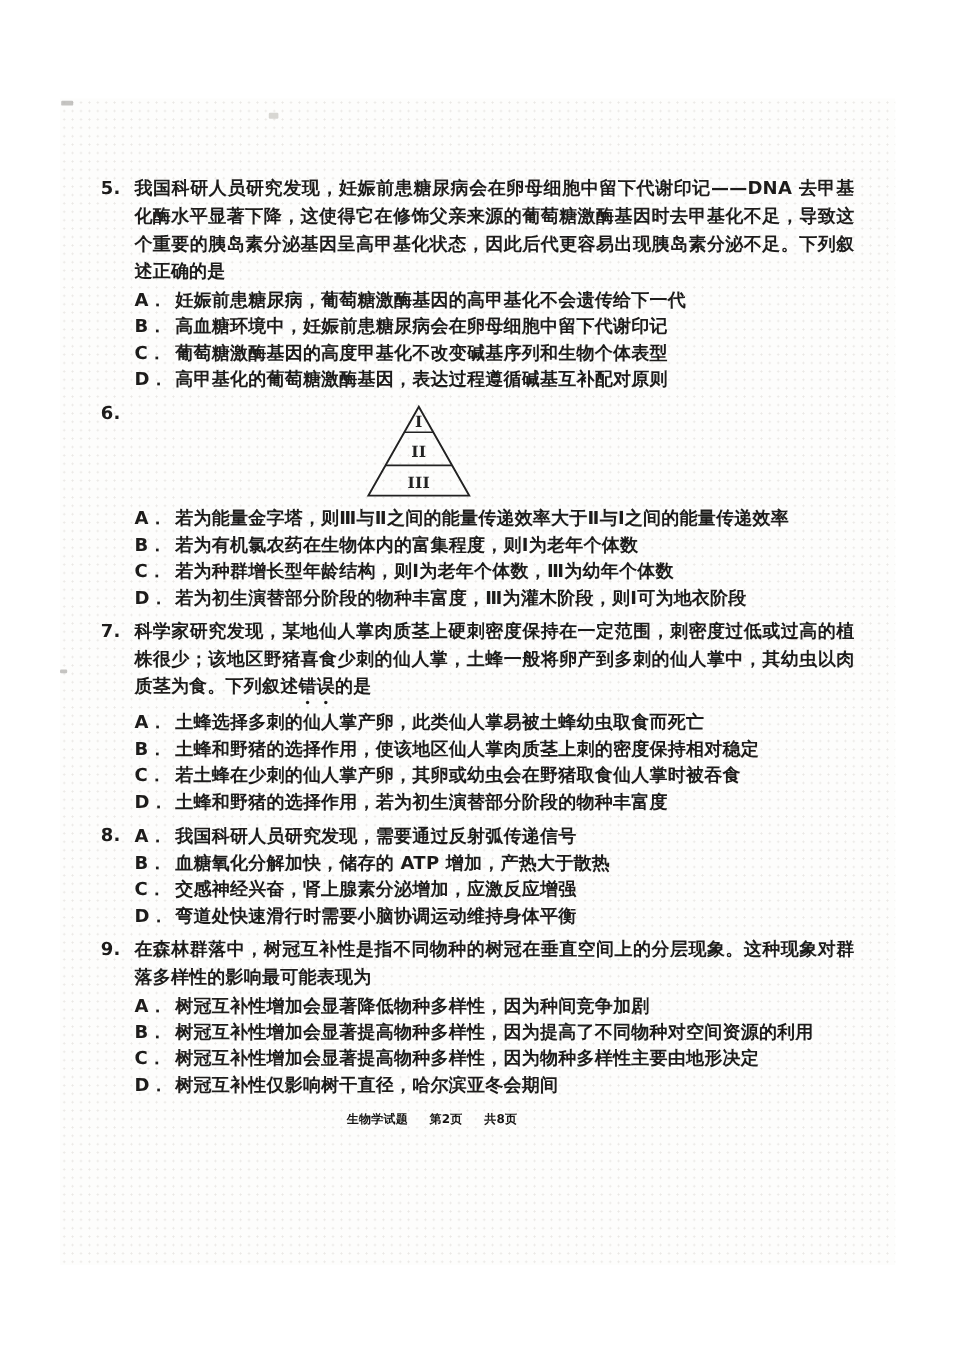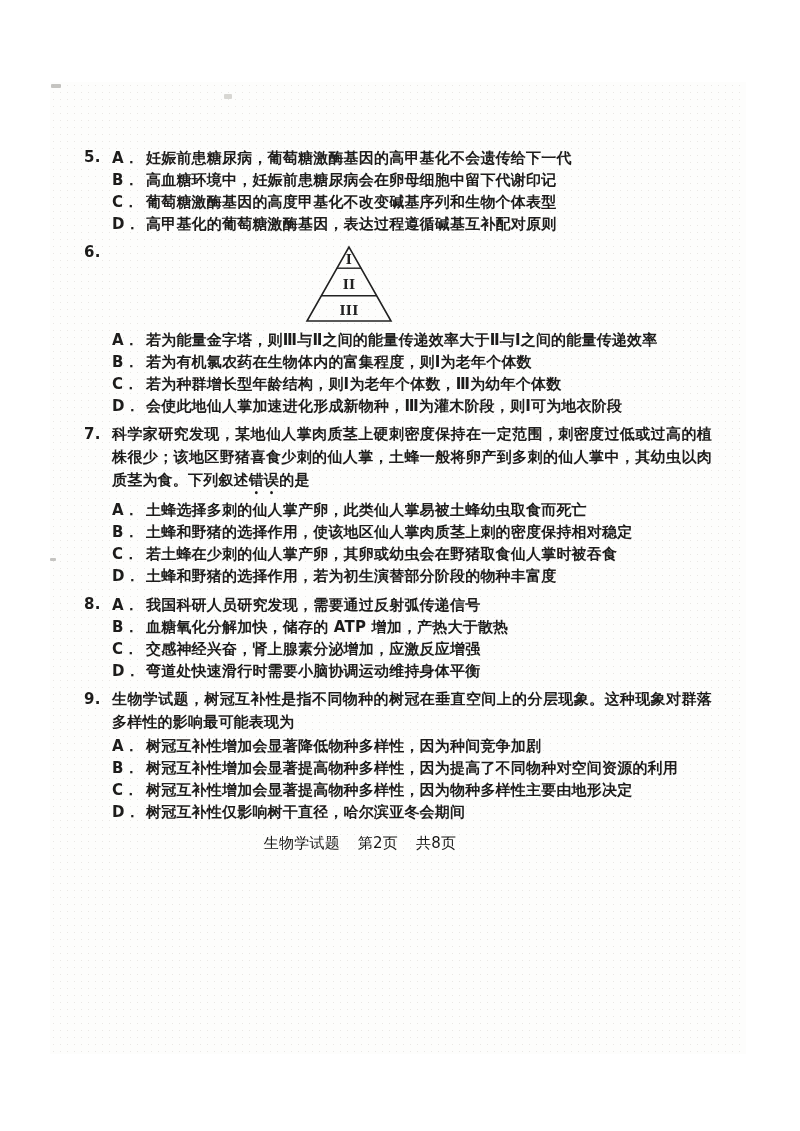--- a/index.html
+++ b/index.html
@@ -75,40 +75,41 @@
     margin: 4px 0 4px 192px;
     height: 80px;
   }
   .pyramid-wrap svg { display: block; }
   .footer {
     position: relative;
     left: -38px;
     margin-top: 11px;
     width: 100%;
     text-align: center;
-    font-size: 15px;
-    font-weight: 400;
+    font-size: 10px;
+    font-weight: 700;
     color: #161514;
   }
   .footer span { margin: 0 9px; }
 </style>
 </head>
 <body>
 
 <div class="canvas">
   <div class="scan-page">
     <div class="speck" style="left:1px; top:2px; width:10px; height:4px; background:#b2b0ad;"></div>
     <div class="speck" style="left:174px; top:12px; width:8px; height:5px; background:#cbc9c6;"></div>
     <div class="speck" style="left:0px; top:476px; width:6px; height:3px; background:#b2b0ad;"></div>
 
     <div class="content">
       <div id="questions">
           <div class="question">
             <div class="qnum">5.</div>
             <div class="qbody">
+              <div class="stem"><span>我国科研人员研究发现，妊娠前患糖尿病会在卵母细胞中留下代谢印记——DNA 去甲基化酶水平显著下降，这使得它在修饰父亲来源的葡萄糖激酶基因时去甲基化不足，导致这个重要的胰岛素分泌基因呈高甲基化状态，因此后代更容易出现胰岛素分泌不足。下列叙述正确的是</span></div>
               <div class="options">
                 <div class="option">
                   <span class="olabel">A．</span>
                   <span class="otext">妊娠前患糖尿病，葡萄糖激酶基因的高甲基化不会遗传给下一代</span>
                 </div>
                 <div class="option">
                   <span class="olabel">B．</span>
                   <span class="otext">高血糖环境中，妊娠前患糖尿病会在卵母细胞中留下代谢印记</span>
                 </div>
                 <div class="option">
@@ -143,21 +144,21 @@
                 <div class="option">
                   <span class="olabel">B．</span>
                   <span class="otext">若为有机氯农药在生物体内的富集程度，则Ⅰ为老年个体数</span>
                 </div>
                 <div class="option">
                   <span class="olabel">C．</span>
                   <span class="otext">若为种群增长型年龄结构，则Ⅰ为老年个体数，Ⅲ为幼年个体数</span>
                 </div>
                 <div class="option">
                   <span class="olabel">D．</span>
-                  <span class="otext">会使此地仙人掌加速进化形成新物种，Ⅲ为灌木阶段，则Ⅰ可为地衣阶段</span>
+                  <span class="otext">若为初生演替部分阶段的物种丰富度，Ⅲ为灌木阶段，则Ⅰ可为地衣阶段</span>
                 </div>
               </div>
             </div>
           </div>
           <div class="question">
             <div class="qnum">7.</div>
             <div class="qbody">
               <div class="stem"><span>科学家研究发现，某地仙人掌肉质茎上硬刺密度保持在一定范围，刺密度过低或过高的植株很少；该地区野猪喜食少刺的仙人掌，土蜂一般将卵产到多刺的仙人掌中，其幼虫以肉质茎为食。下列叙述</span><span class="emph">错误</span><span>的是</span></div>
               <div class="options">
                 <div class="option">
@@ -198,21 +199,21 @@
                 <div class="option">
                   <span class="olabel">D．</span>
                   <span class="otext">弯道处快速滑行时需要小脑协调运动维持身体平衡</span>
                 </div>
               </div>
             </div>
           </div>
           <div class="question">
             <div class="qnum">9.</div>
             <div class="qbody">
-              <div class="stem"><span>生物学试题，树冠互补性是指不同物种的树冠在垂直空间上的分层现象。这种现象对群落多样性的影响最可能表现为</span></div>
+              <div class="stem"><span>在森林群落中，树冠互补性是指不同物种的树冠在垂直空间上的分层现象。这种现象对群落多样性的影响最可能表现为</span></div>
               <div class="options">
                 <div class="option">
                   <span class="olabel">A．</span>
                   <span class="otext">树冠互补性增加会显著降低物种多样性，因为种间竞争加剧</span>
                 </div>
                 <div class="option">
                   <span class="olabel">B．</span>
                   <span class="otext">树冠互补性增加会显著提高物种多样性，因为提高了不同物种对空间资源的利用</span>
                 </div>
                 <div class="option">

